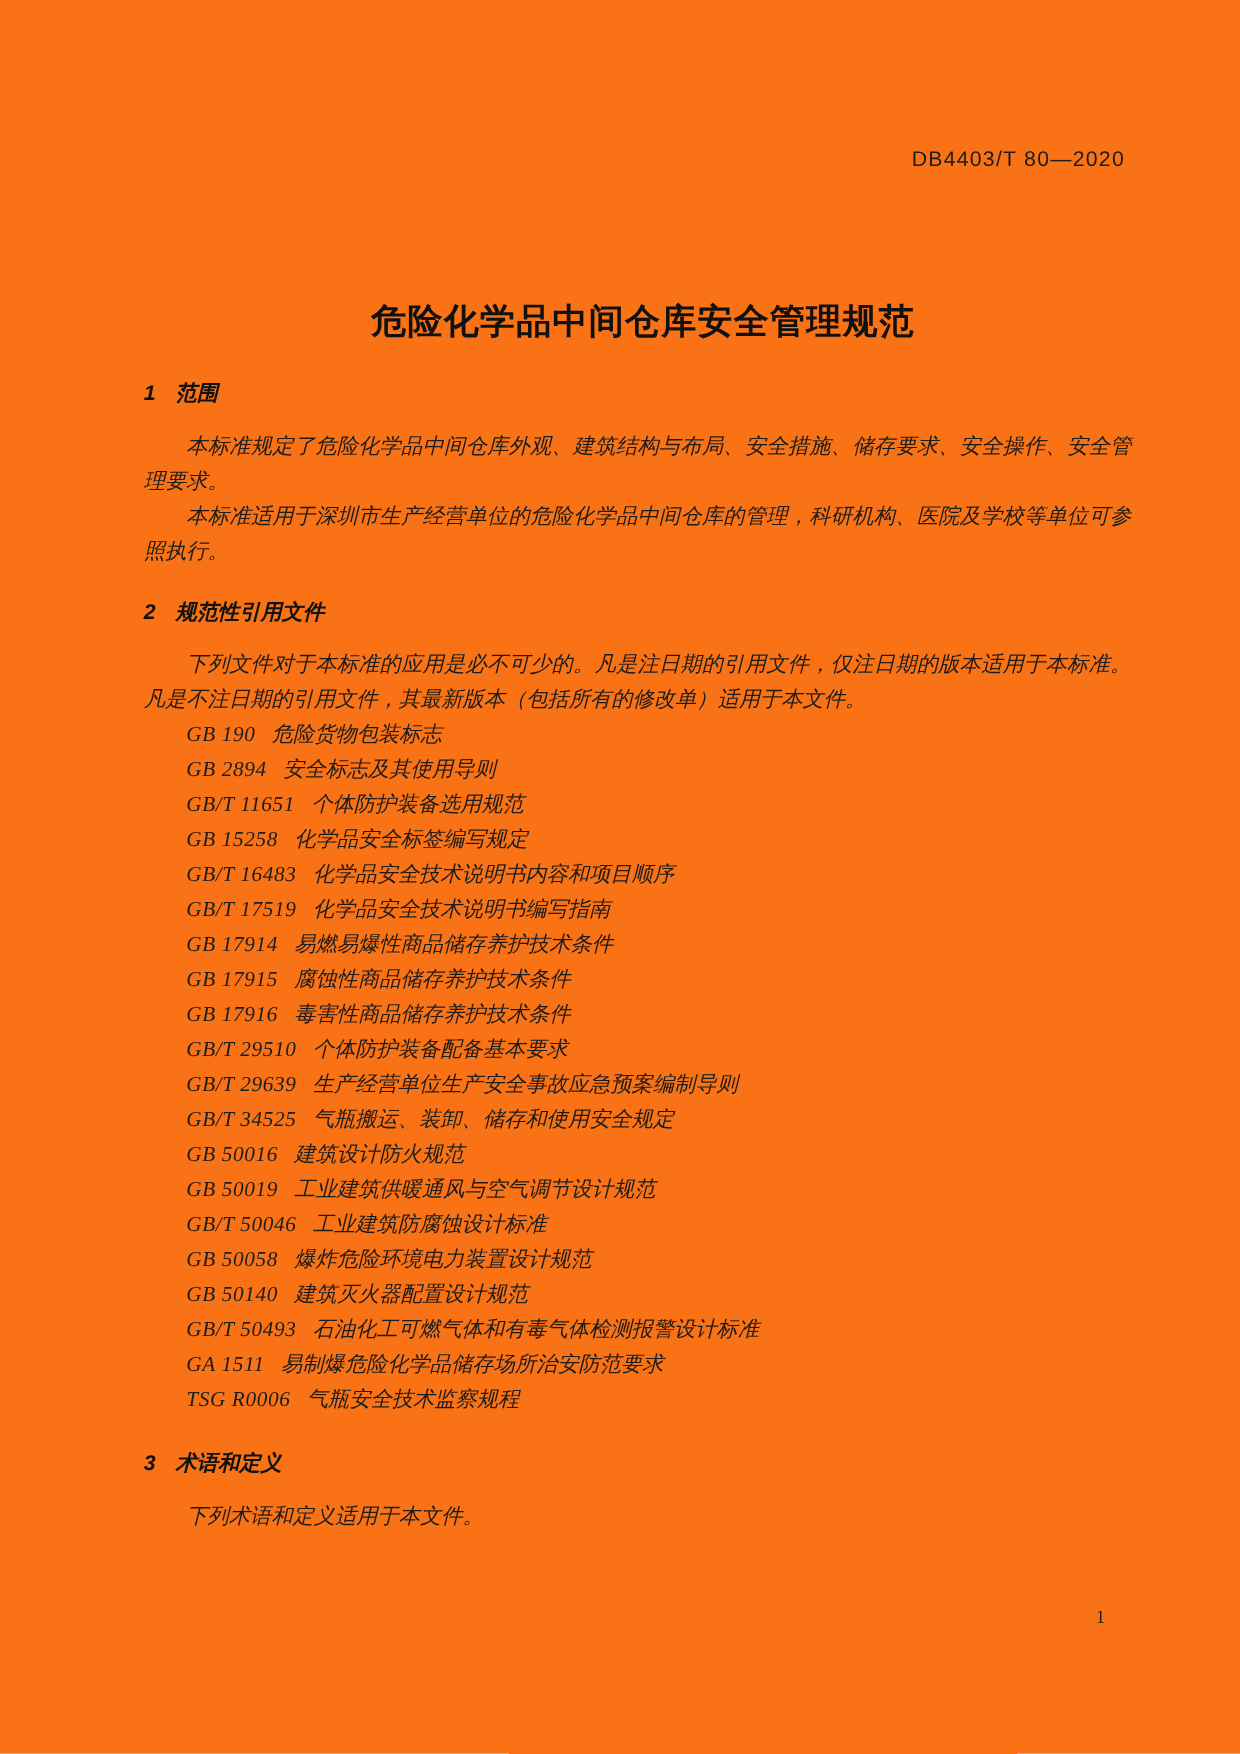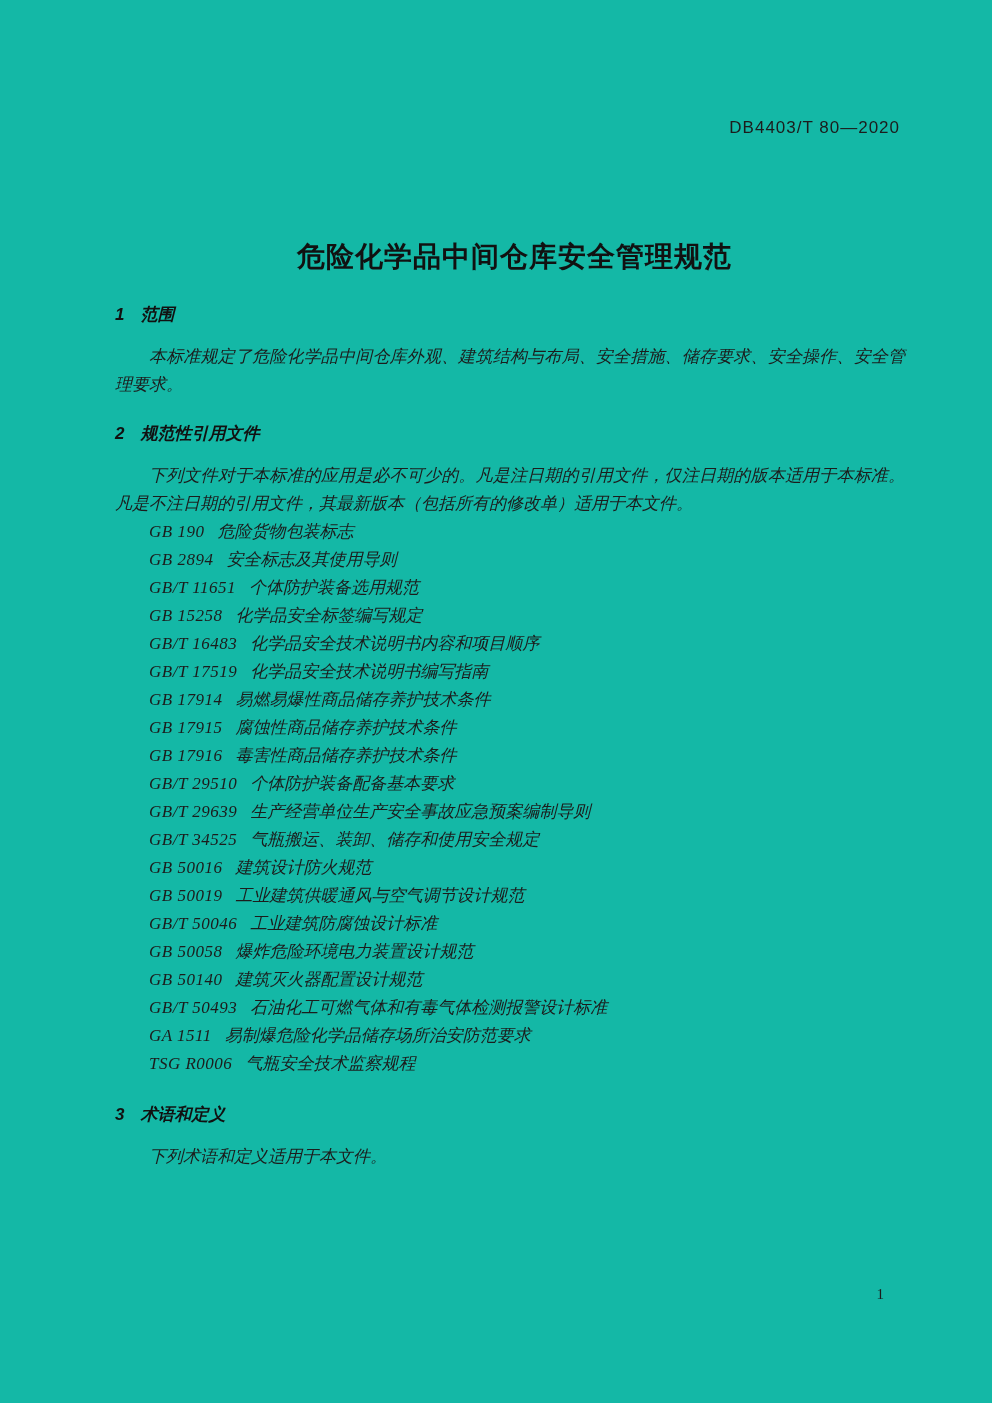--- a/index.html
+++ b/index.html
@@ -2,21 +2,21 @@
 <html><head>
 <meta charset="utf-8">
 <style>
   * { box-sizing: border-box; }
   html, body { margin: 0; padding: 0; background: #e8e8e8; }
   .page {
     position: relative;
     width: 992px;
     height: 1403px;
     margin: 0 auto;
-    background: #14b8a6;
+    background: #f97316;
     color: #1c1c1c;
     font-family: "Liberation Serif", serif;
     overflow: hidden;
   }
   .doc-header {
     position: absolute;
     top: 118px;
     right: 92px;
     font-family: "Liberation Sans", sans-serif;
     font-size: 17px;
@@ -89,20 +89,21 @@
 
   <h1 class="doc-title">危险化学品中间仓库安全管理规范</h1>
 
   <div class="content">
 
     <section>
       <h2 class="sec-heading">
         <span class="sec-num">1</span><span class="sec-title">范围</span>
       </h2>
       <p class="body-para first-para">本标准规定了危险化学品中间仓库外观、建筑结构与布局、安全措施、储存要求、安全操作、安全管理要求。</p>
+      <p class="body-para">本标准适用于深圳市生产经营单位的危险化学品中间仓库的管理，科研机构、医院及学校等单位可参照执行。</p>
     </section>
 
     <section>
       <h2 class="sec-heading sec2-heading">
         <span class="sec-num">2</span><span class="sec-title">规范性引用文件</span>
       </h2>
       <p class="body-para first-para">下列文件对于本标准的应用是必不可少的。凡是注日期的引用文件，仅注日期的版本适用于本标准。凡是不注日期的引用文件，其最新版本（包括所有的修改单）适用于本文件。</p>
 
       <div class="refs">
         <div class="ref-item"><span class="ref-code">GB 190</span><span class="ref-title">危险货物包装标志</span></div>

